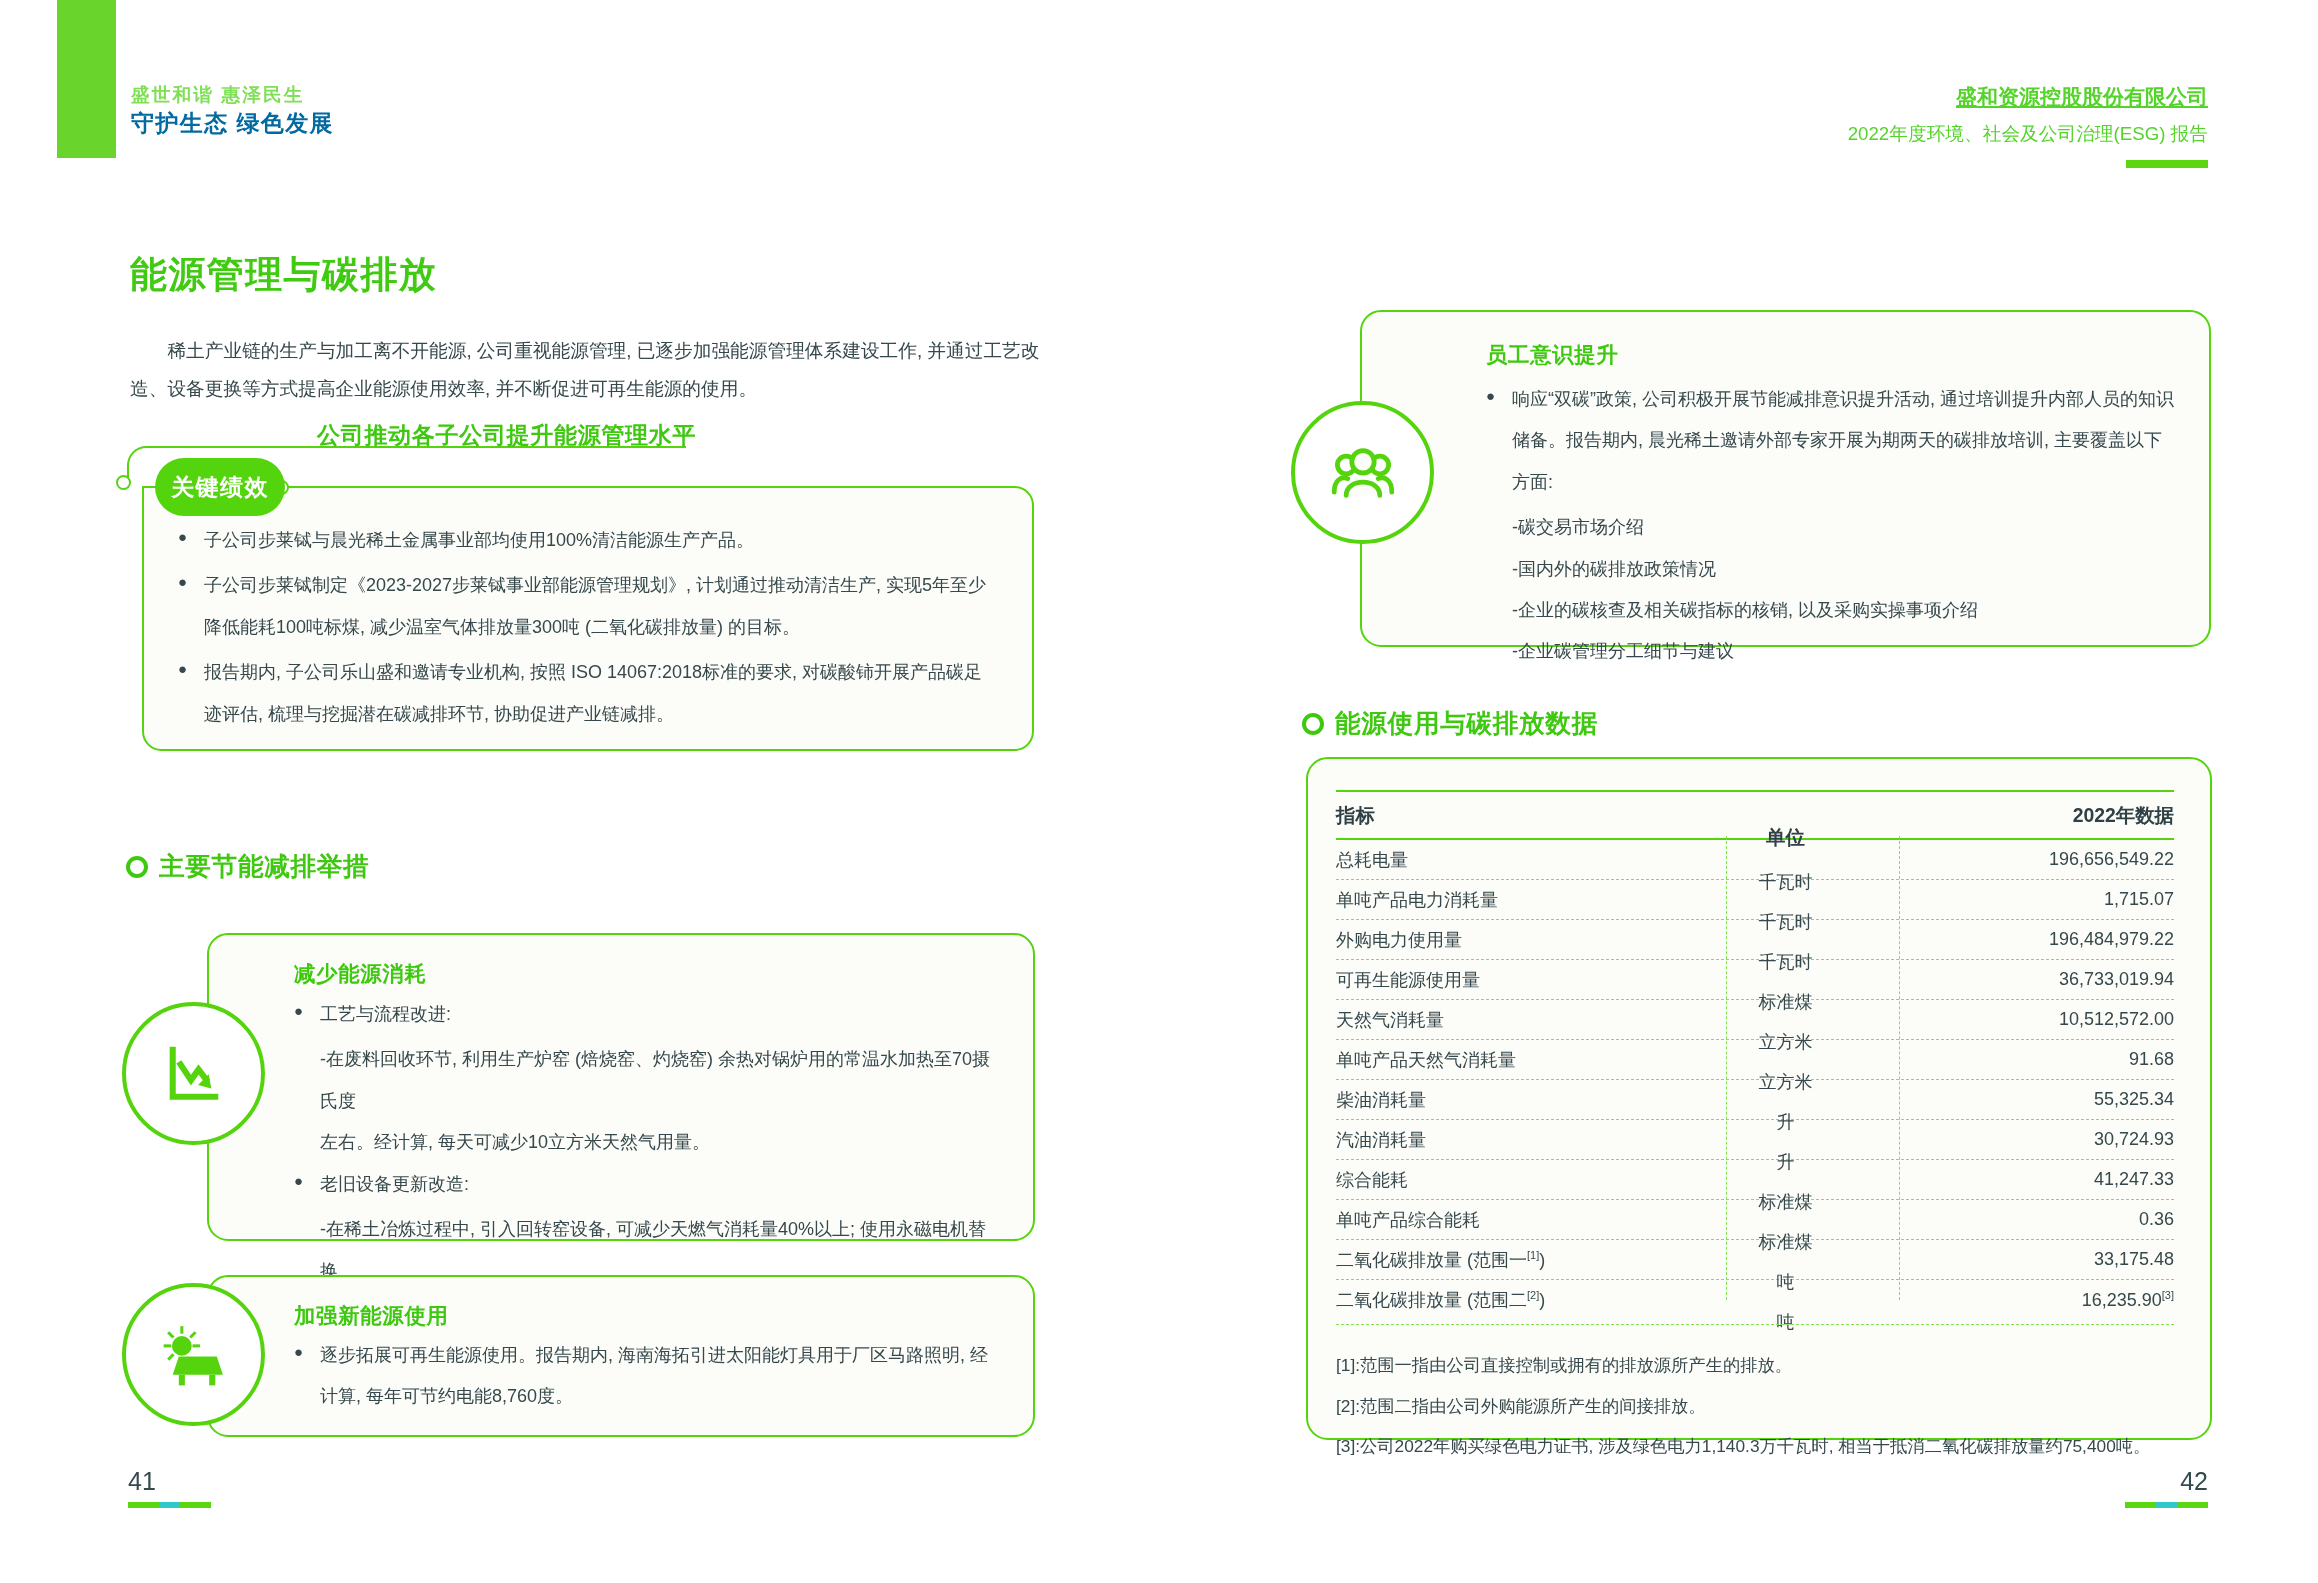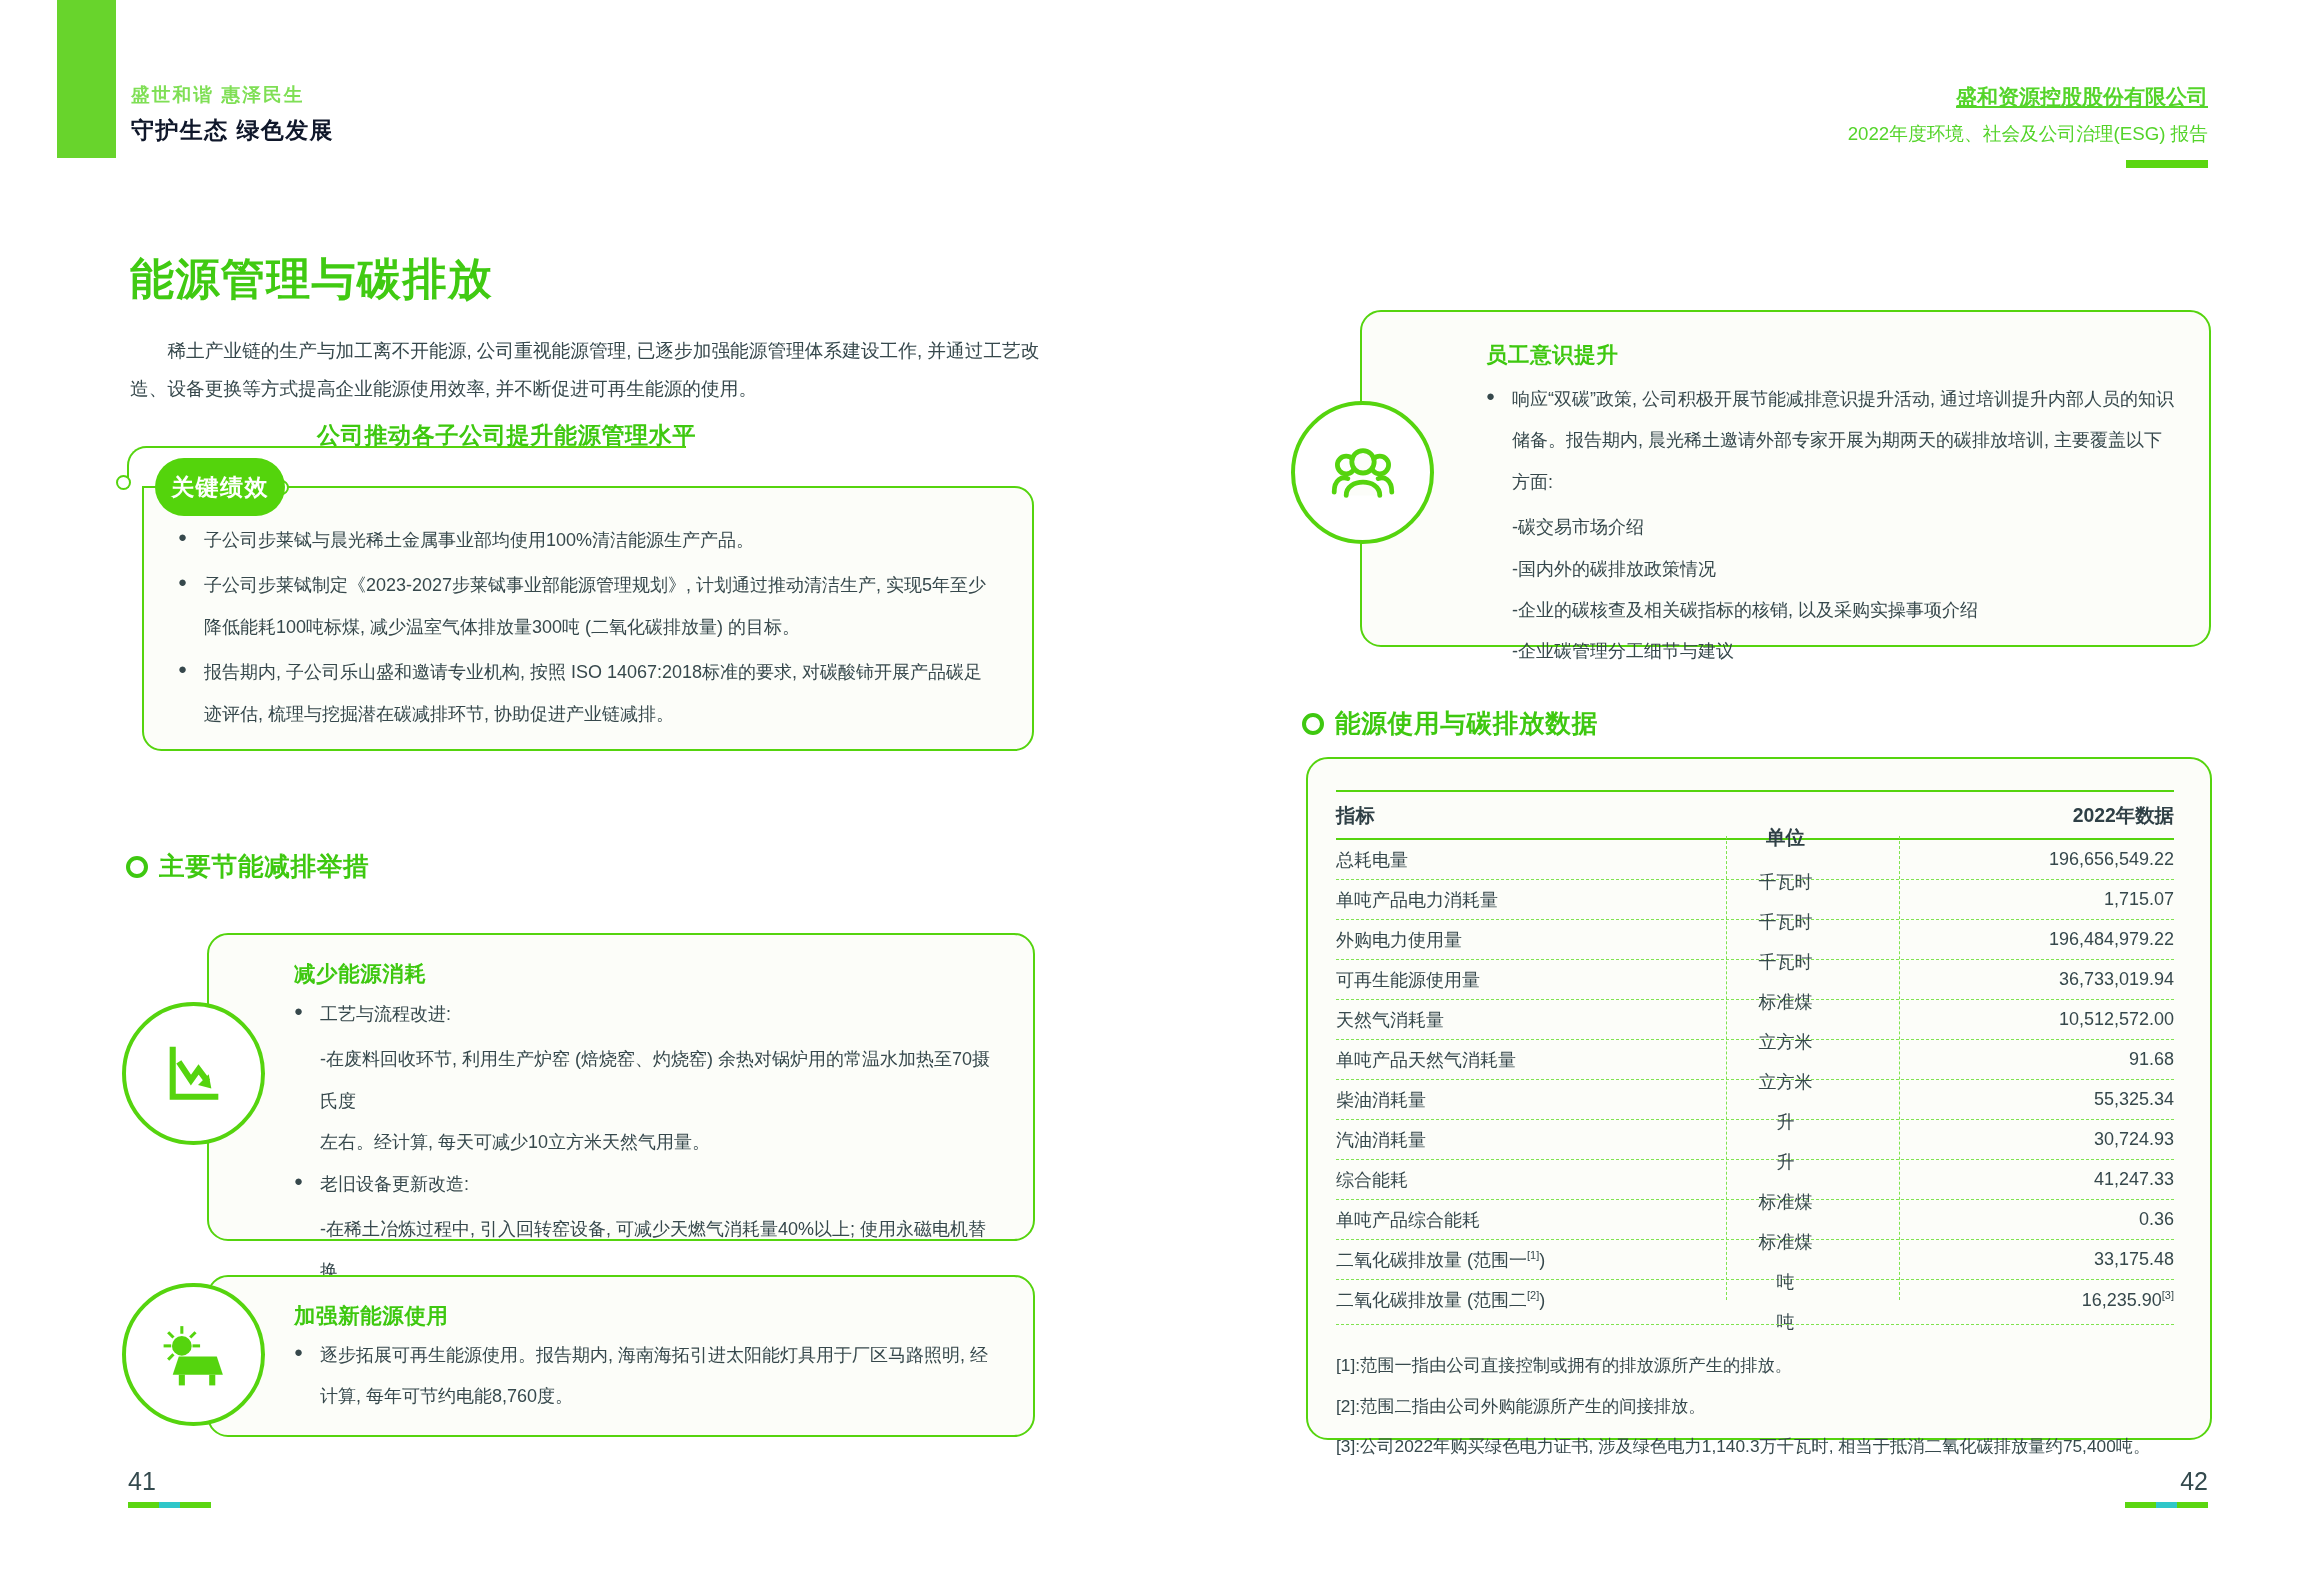--- a/index.html
+++ b/index.html
@@ -6,28 +6,28 @@
   #canvas{
     position:relative;width:2319px;height:1584px;background:#ffffff;
     font-family:"Liberation Sans","DejaVu Sans",sans-serif;
     color:#36484c;overflow:hidden;
   }
   .abs{position:absolute;}
   
   .green-bar{left:57px;top:0;width:59px;height:158px;background:#68d42c;}
   .brand{left:131px;top:82px;}
   .brand-l1{font-size:18.7px;color:#7fdf55;letter-spacing:2.1px;font-weight:bold;}
-  .brand-l2{font-size:23px;color:#0f172a;font-weight:bold;letter-spacing:1.4px;margin-top:7px;}
+  .brand-l2{font-size:23px;color:#0369a1;font-weight:bold;letter-spacing:1.4px;}
   
   .rp-header{right:111px;top:83px;text-align:right;}
   .rp-l1{font-size:21px;color:#54d42a;font-weight:bold;text-decoration:underline;}
   .rp-l2{font-size:18.7px;color:#54d42a;margin-top:9.7px;}
   .rp-underline{right:111px;top:160px;width:82px;height:7.6px;background:#5bd611;}
   
-  .page-title{left:130px;top:250px;font-size:44px;font-weight:bold;color:#40ca12;letter-spacing:1.4px;}
+  .page-title{left:130px;top:250px;font-size:37px;font-weight:bold;color:#40ca12;letter-spacing:1.4px;}
   .intro{left:130px;top:332px;width:930px;font-size:18.7px;line-height:2.05;text-indent:2em;color:#36484c;}
   
   .kp-curve{left:127px;top:446px;width:557px;height:40px;
     border-left:2.1px solid #55d40e;border-top:2.1px solid #55d40e;border-top-left-radius:19.4px;}
   .ring{background:#ffffff;border:2.8px solid #55d40e;border-radius:50%;}
   .kp-ring1{left:116px;top:475px;width:11px;height:11px;}
   .kp-ring2{left:274px;top:480px;width:11px;height:11px;}
   .kp-heading{left:317px;top:420px;font-size:23px;font-weight:bold;color:#3ec810;letter-spacing:0.7px;}
   .kp-box{left:142px;top:486px;width:888px;height:261px;border:2.8px solid #55d40e;
     border-radius:0 19.4px 19.4px 19.4px;background:#fcfdf9;}

